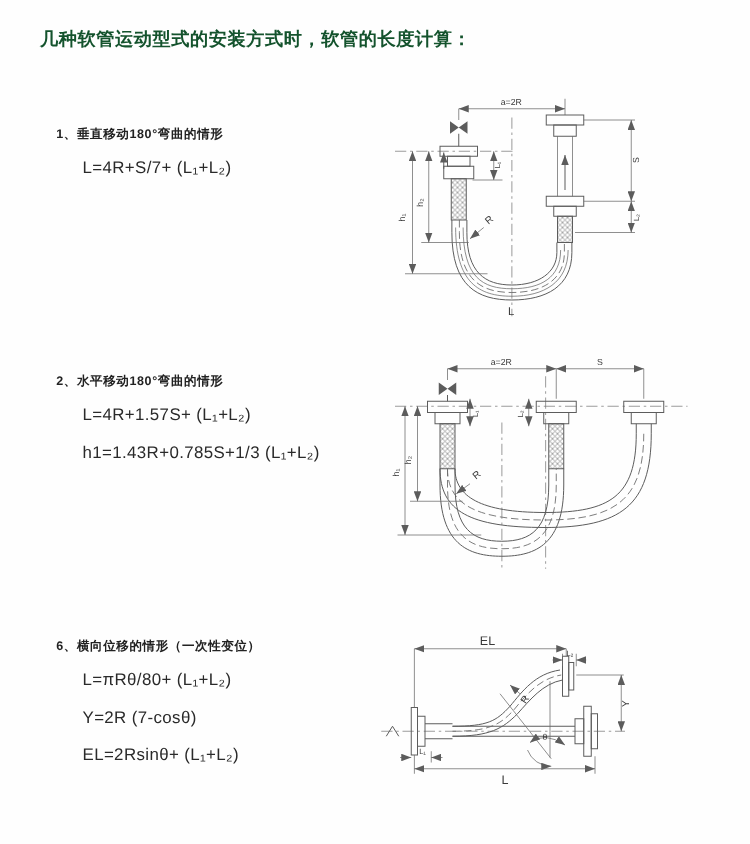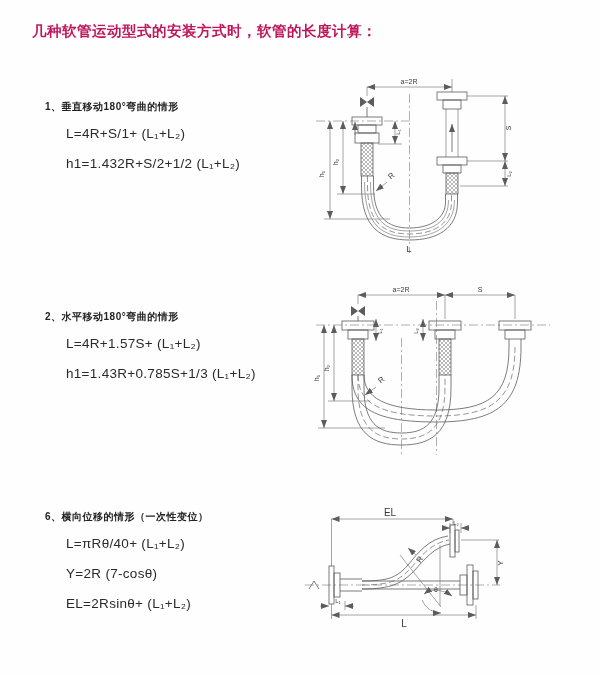--- a/index.html
+++ b/index.html
@@ -3,27 +3,27 @@
 <meta charset="utf-8">
 <style>
   html,body{margin:0;padding:0;}
   body{
     width:600px;height:675px;position:relative;background:#fefefe;
     font-family:"Liberation Sans","DejaVu Sans",sans-serif;color:#2e2e2e;
     overflow:hidden;
   }
   .page-title{
     position:absolute;left:32px;top:22px;font-size:14.5px;font-weight:700;
-    letter-spacing:.5px;color:#be185d;
+    letter-spacing:.5px;color:#14532d;
   }
   .section{position:absolute;left:45px;}
   .sec-heading{font-size:10px;font-weight:700;color:#222;letter-spacing:.5px;}
   .formula{position:absolute;left:21px;font-size:13.5px;color:#2a2a2a;white-space:nowrap;letter-spacing:.3px;}
   #section-1{top:100px;}
-  #section-2{top:298px;margin-top:12px;}
+  #section-2{top:298px;}
   #section-3{top:510px;}
   .f1{top:26px;} .f2{top:56px;} .f3{top:86px;}
   .diagram{position:absolute;}
   #diagram-1{left:310px;top:74px;}
   #diagram-2{left:310px;top:283px;}
   #diagram-3{left:300px;top:503px;}
   svg .ln{stroke:#5c5c5c;stroke-width:.8;fill:none;}
   svg .thin{stroke:#6a6a6a;stroke-width:.6;fill:none;}
   svg .cl{stroke:#7a7a7a;stroke-width:.6;fill:none;stroke-dasharray:9 3 2 3;}
   svg .dash{stroke:#6a6a6a;stroke-width:.7;fill:none;stroke-dasharray:6 3;}
@@ -32,33 +32,32 @@
   svg text{fill:#3a3a3a;stroke:none;font-family:"Liberation Sans","DejaVu Sans",sans-serif;}
   .t7{font-size:7px;} .t6{font-size:6px;} .t8{font-size:8px;} .t10{font-size:10px;} .t9{font-size:9px;}
 </style>
 </head>
 <body>
 
 <div class="page-title">几种软管运动型式的安装方式时，软管的长度计算：</div>
 
 <div class="section" id="section-1">
   <div class="sec-heading">1、垂直移动180°弯曲的情形</div>
-  <div class="formula f1">L=4R+S/1+ (L₁+L₂)</div>
-  <div class="formula f2">h1=1.432R+S/2+1/2 (L₁+L₂)</div>
+  <div class="formula f1">L=4R+S/7+ (L₁+L₂)</div>
 </div>
 
 <div class="section" id="section-2">
   <div class="sec-heading">2、水平移动180°弯曲的情形</div>
   <div class="formula f1">L=4R+1.57S+ (L₁+L₂)</div>
   <div class="formula f2">h1=1.43R+0.785S+1/3 (L₁+L₂)</div>
 </div>
 
 <div class="section" id="section-3">
   <div class="sec-heading">6、横向位移的情形（一次性变位）</div>
-  <div class="formula f1">L=πRθ/40+ (L₁+L₂)</div>
+  <div class="formula f1">L=πRθ/80+ (L₁+L₂)</div>
   <div class="formula f2">Y=2R (7-cosθ)</div>
   <div class="formula f3">EL=2Rsinθ+ (L₁+L₂)</div>
 </div>
 
 <div class="diagram" id="diagram-1">
 <svg width="290" height="182" viewBox="0 0 290 182">
   <defs>
     <pattern id="ht" width="4" height="4" patternUnits="userSpaceOnUse">
       <path d="M0,0 L4,4 M4,0 L0,4" stroke="#8a8a8a" stroke-width="0.6"></path>
     </pattern>

